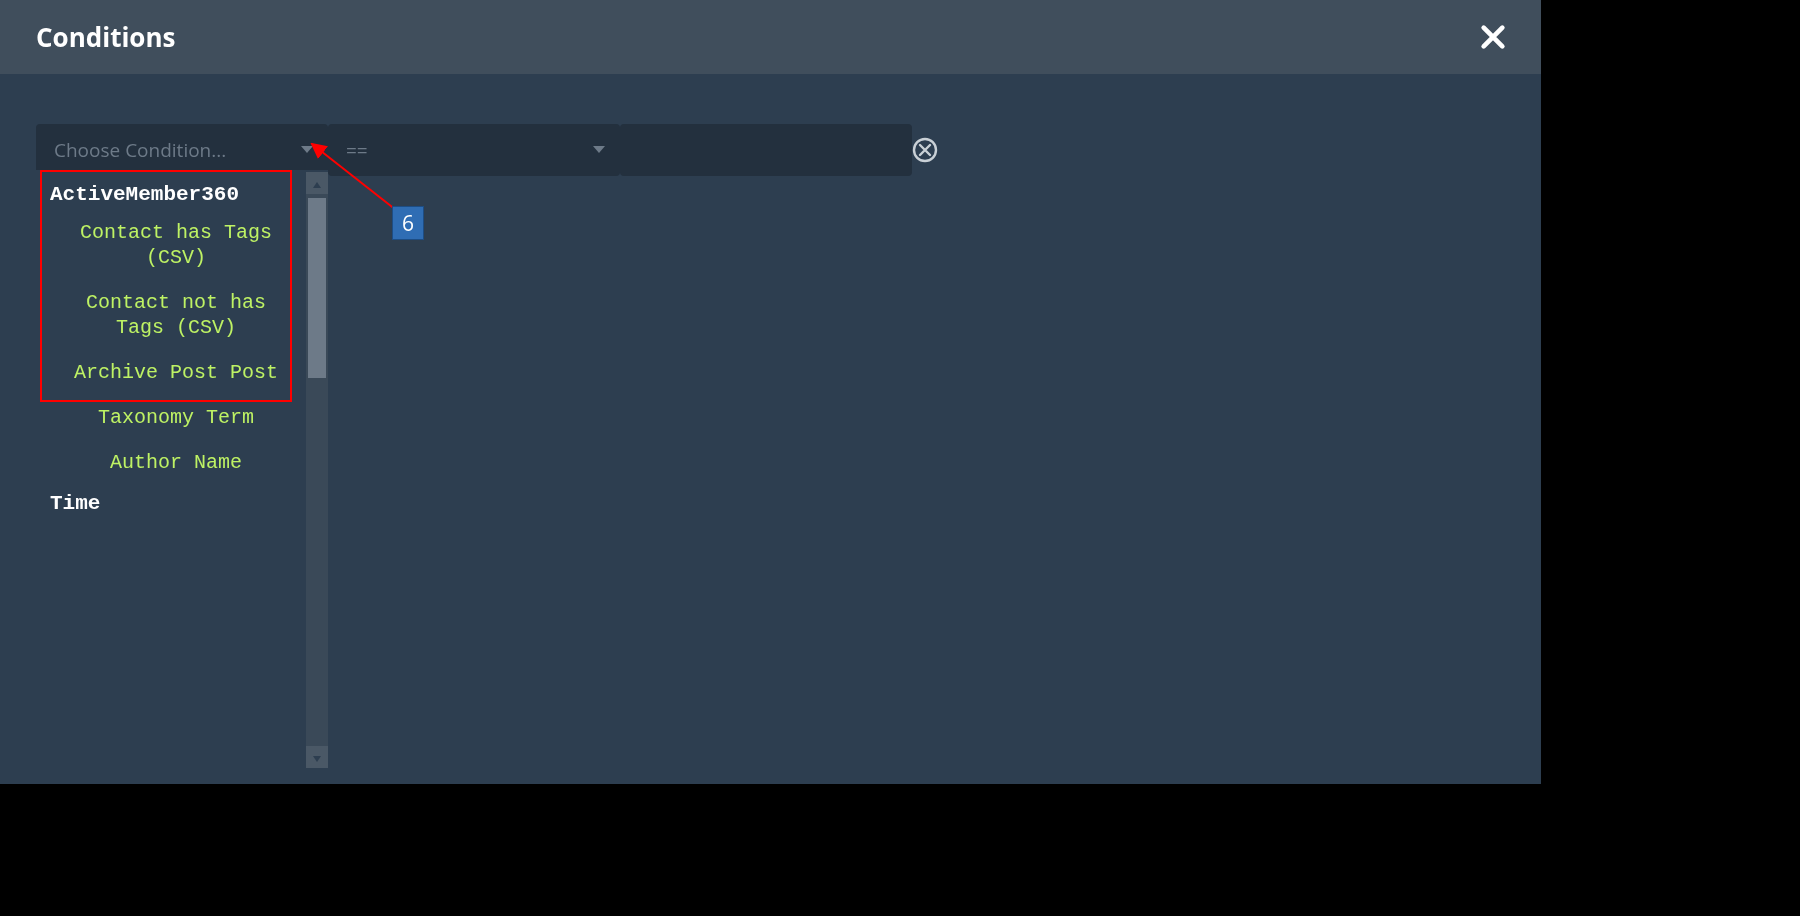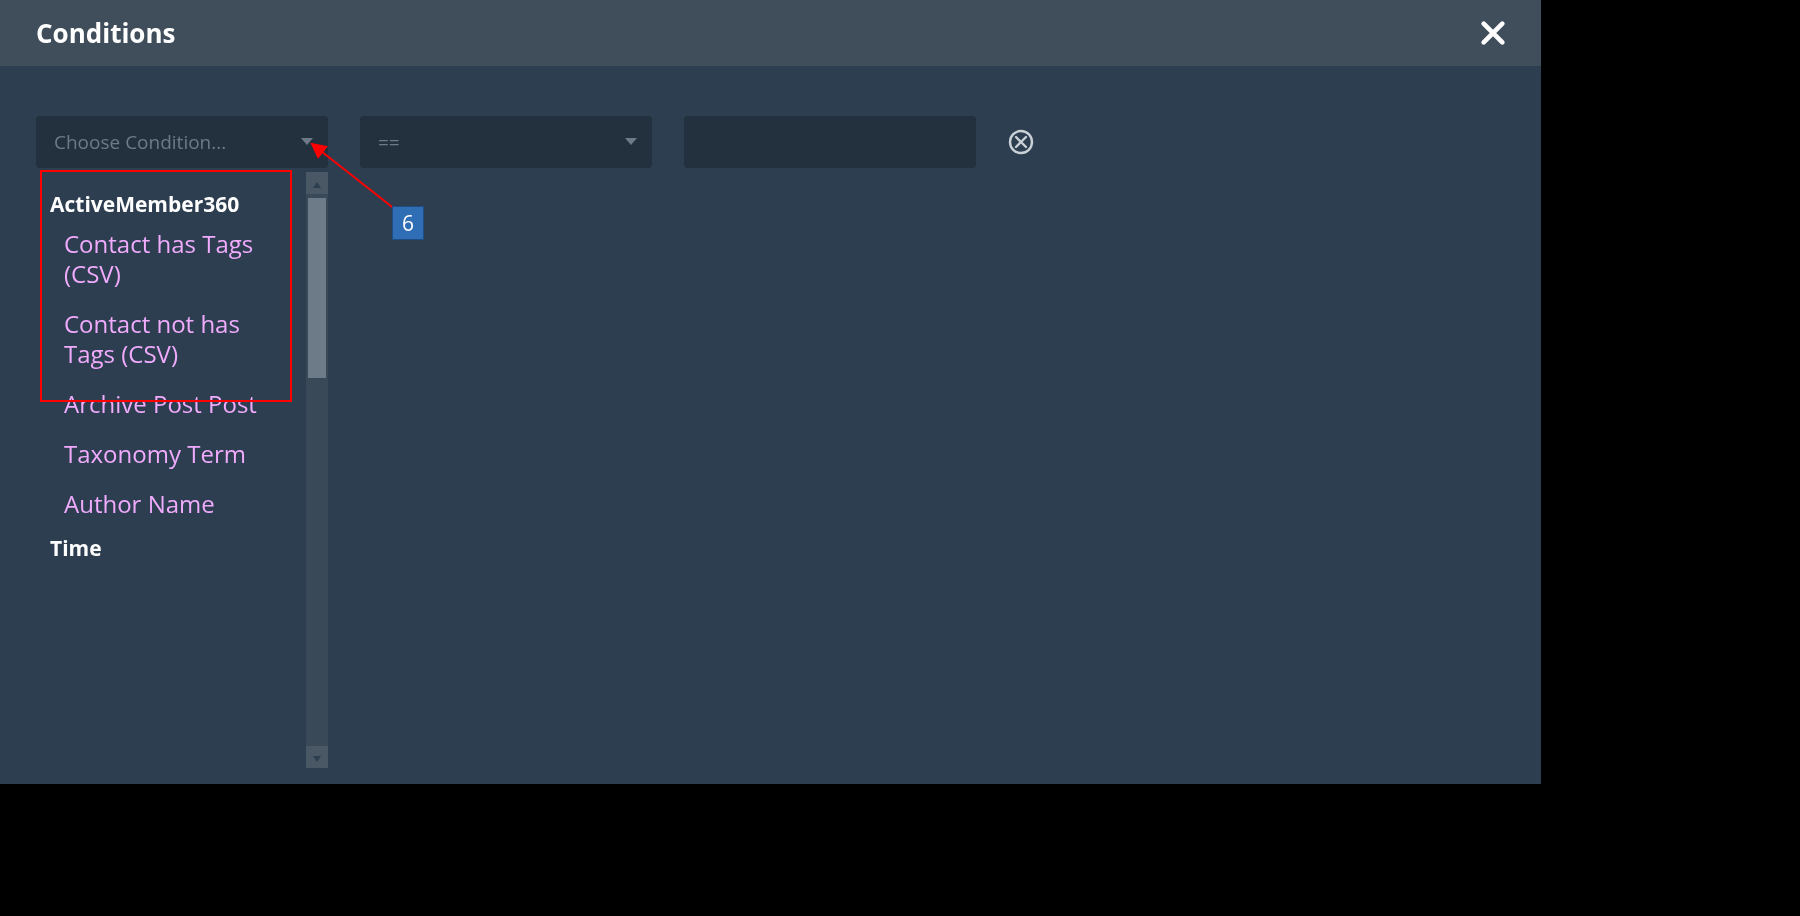--- a/index.html
+++ b/index.html
@@ -11,21 +11,21 @@
     overflow: hidden;
   }
   .canvas {
     position: relative;
     width: 1541px;
     height: 784px;
     background: #2d3e50;
   }
   .header {
     position: relative;
-    height: 66px;
+    height: 74px;
     background: #404e5c;
     display: flex;
     align-items: center;
     padding: 0 36px;
   }
   .header-title {
     color: #fff;
     font-size: 26px;
     font-weight: 700;
   }
@@ -37,21 +37,20 @@
     width: 28px;
     height: 28px;
     cursor: pointer;
   }
   .close-btn svg { width: 100%; height: 100%; }
 
   .body {
     position: relative;
     padding: 50px 36px 0 36px;
     display: flex;
-    gap: 32px;
     align-items: flex-start;
   }
 
   .field {
     height: 52px;
     background: #23303e;
     border-radius: 4px;
     display: flex;
     align-items: center;
     padding: 0 18px;
@@ -86,40 +85,42 @@
     left: 36px;
     top: 170px;
     width: 292px;
     height: 600px;
     background: #2d3e50;
     z-index: 5;
   }
   .dropdown-list {
     position: absolute;
     left: 0;
-    top: 9px;
+    top: 0;
     width: 266px;
     height: 600px;
     padding: 6px 0 0 0;
     color: #e7ecef;
     font-size: 20px;
     line-height: 1.25;
     overflow: hidden;
+    font-family: Liberation Mono, monospace;
   }
   .group-title {
     font-weight: 700;
     padding: 6px 14px 2px 14px;
     color: #fff;
     font-size: 21px;
   }
   .option {
     padding: 10px 14px 10px 28px;
-    color: #f0abfc;
+    color: #bef264;
     cursor: pointer;
-    font-size: 24px;
+    font-size: 20px;
+    text-align: center;
   }
 
   
   .scroll-track {
     position: absolute;
     right: 0;
     top: 2px;
     width: 22px;
     height: 596px;
     background: #3a4958;

